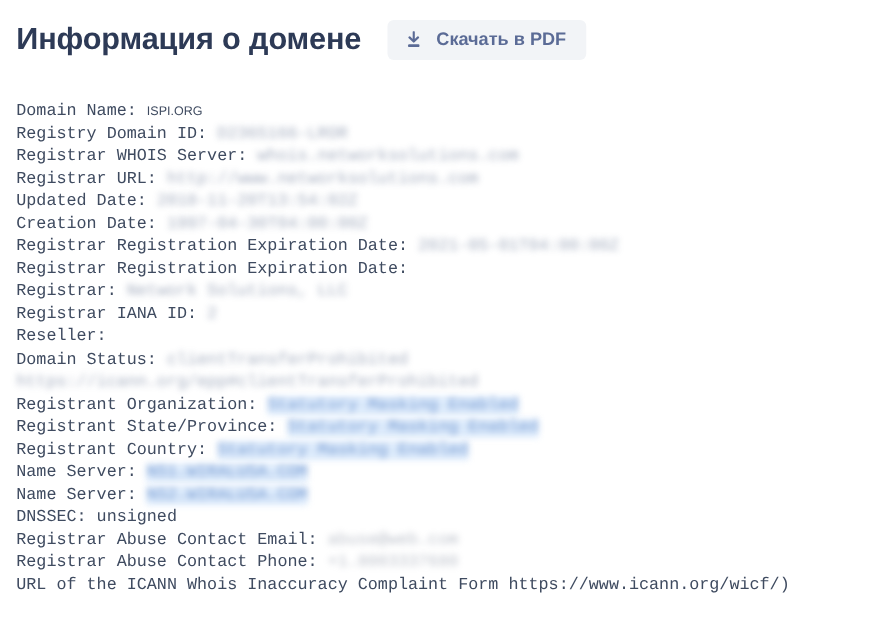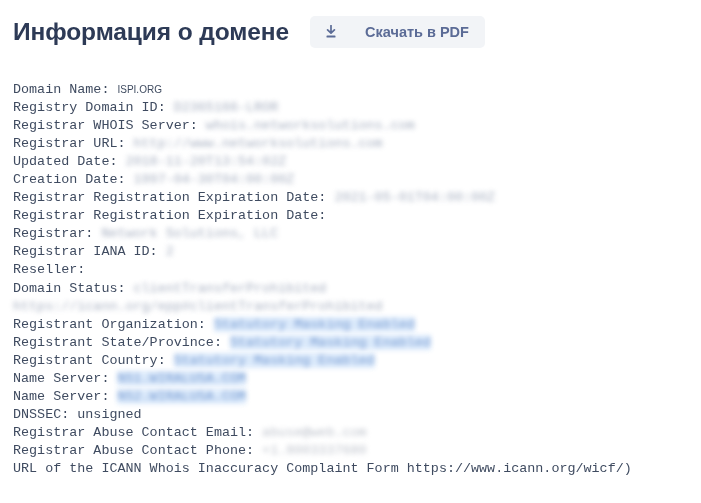--- a/index.html
+++ b/index.html
@@ -38,21 +38,21 @@
     font-weight: bold;
     color: #2d3a56;
     letter-spacing: -0.1px;
     white-space: nowrap;
     line-height: 1;
     margin: 0;
   }
   .pdf-button {
     display: inline-flex;
     align-items: center;
-    gap: 27px;
+    gap: 11px;
     margin-left: 21px;
     padding: 9px 16px 9px 14px;
     background: #f2f4f7;
     border: none;
     border-radius: 5px;
     cursor: pointer;
     line-height: 1;
   }
   .pdf-label {
     font-family: "Liberation Sans", sans-serif;

